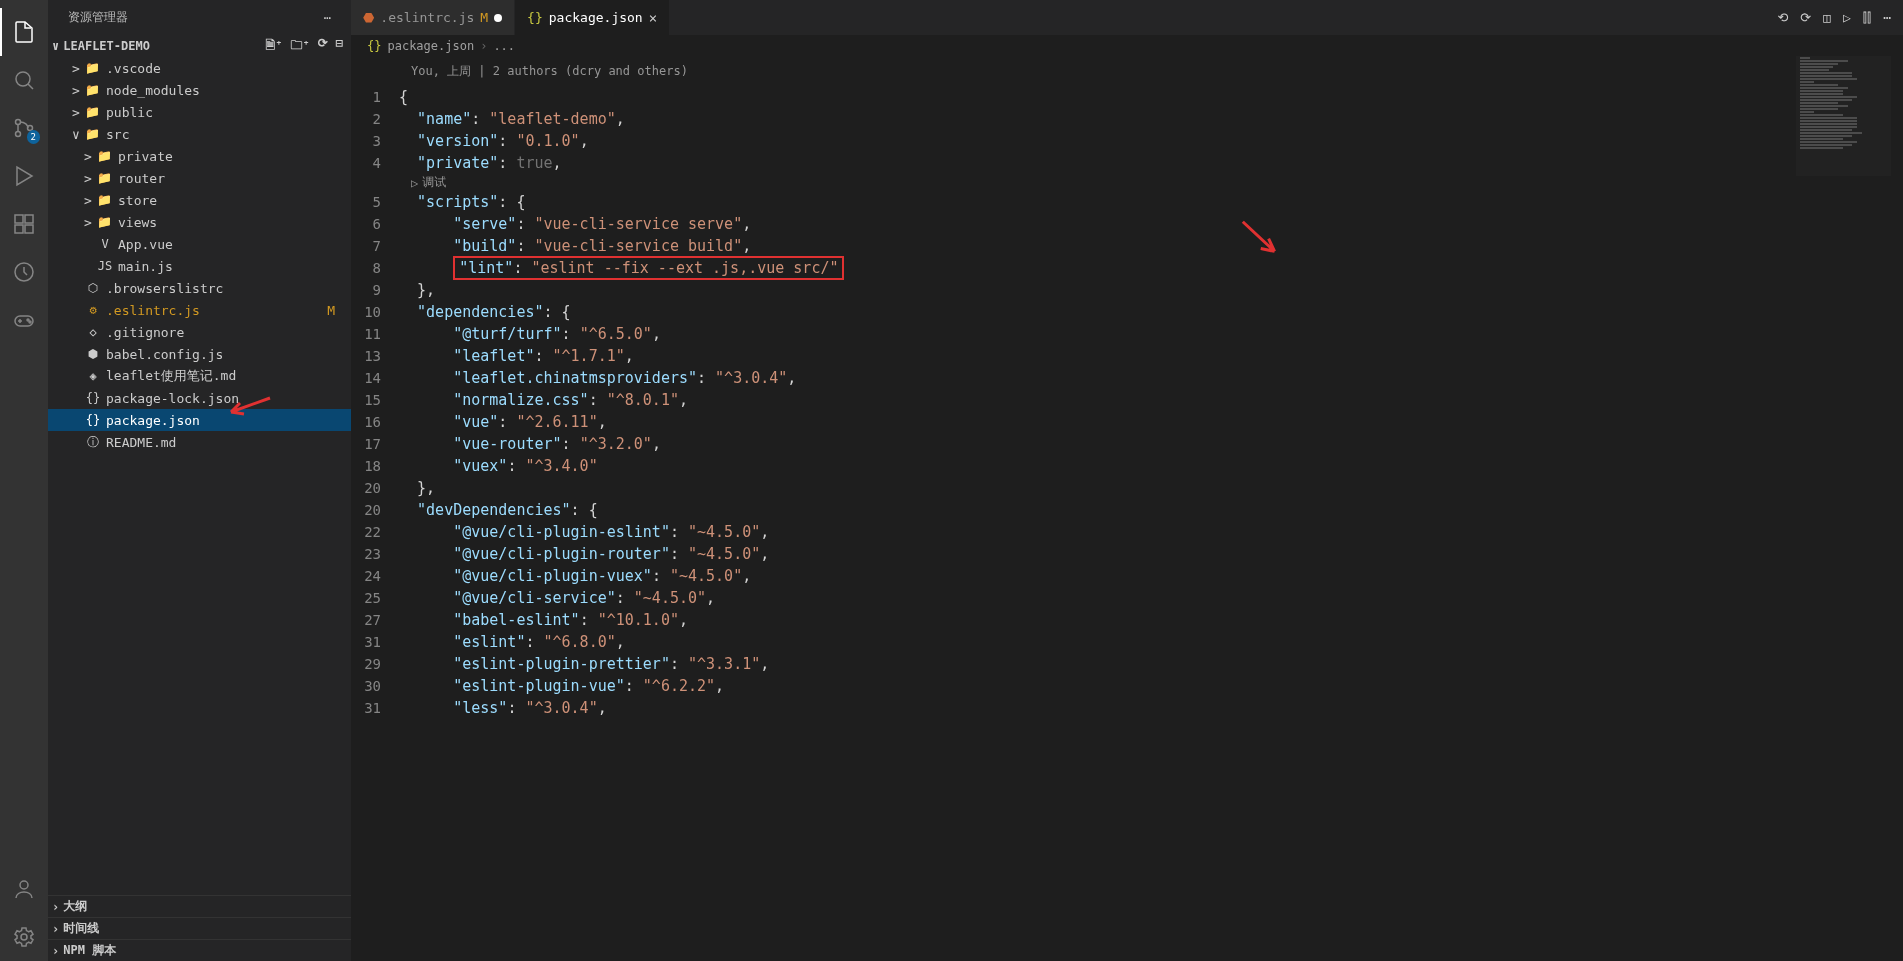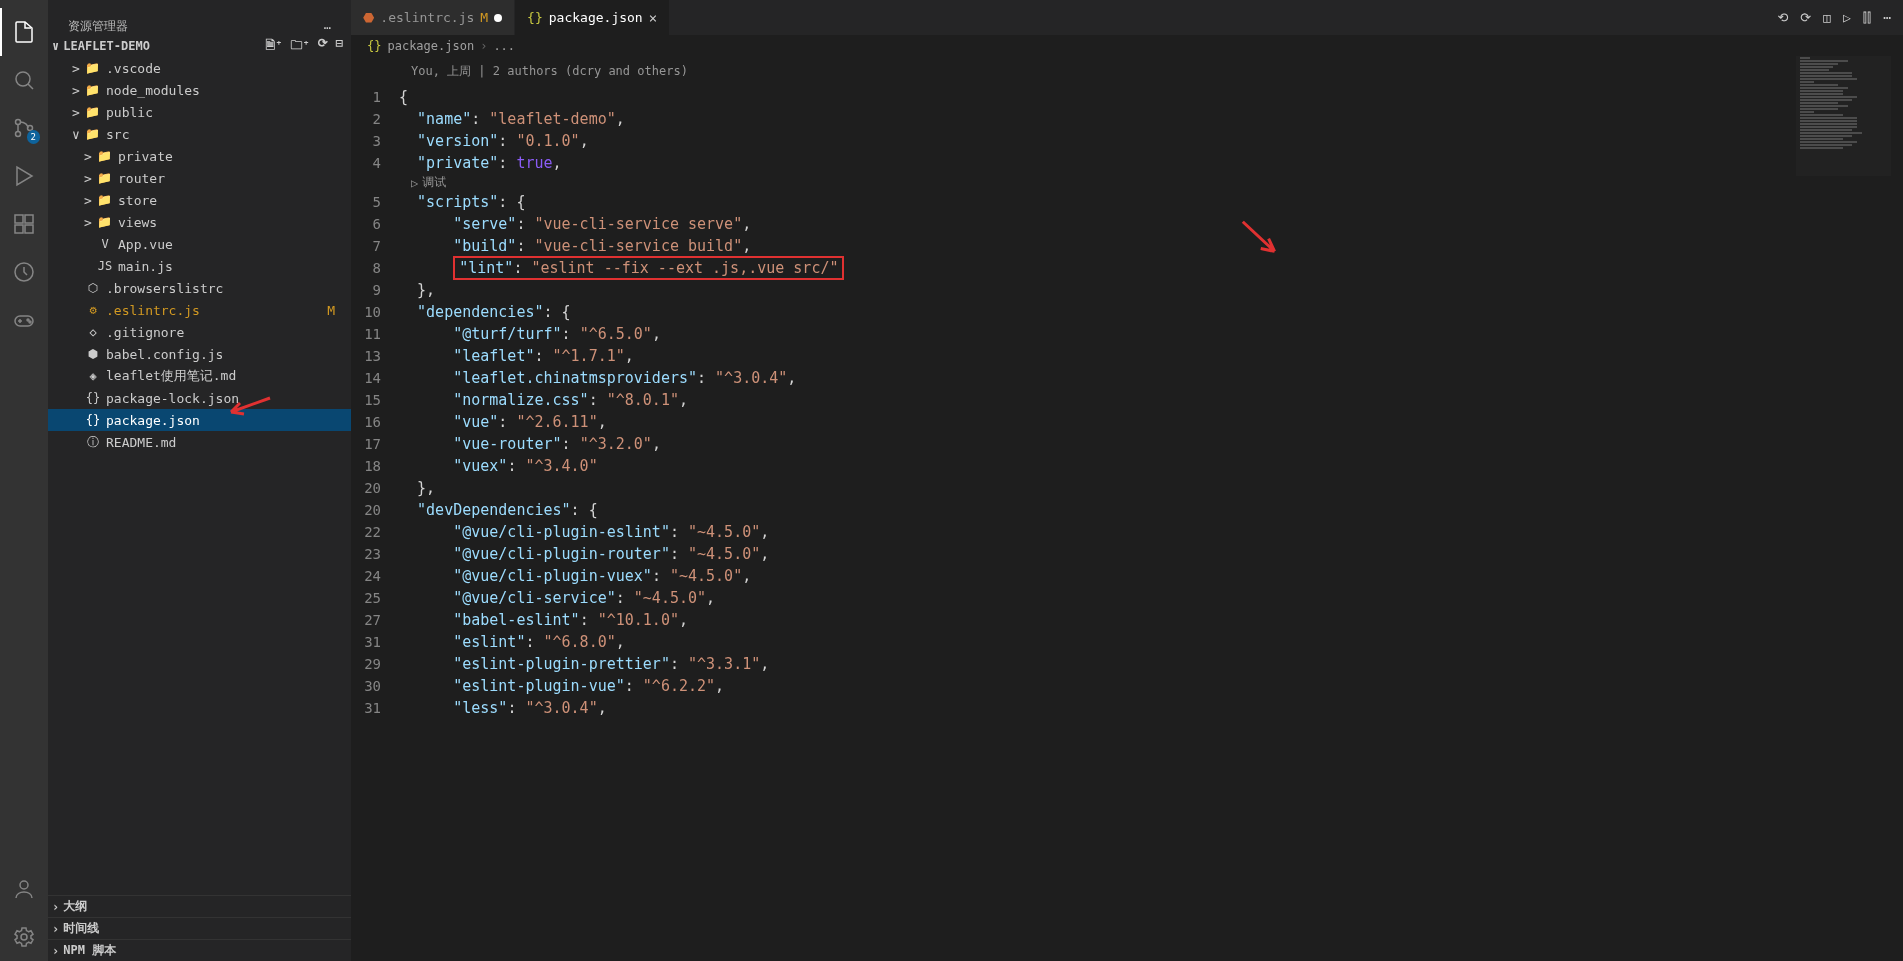--- a/index.html
+++ b/index.html
@@ -9,21 +9,21 @@
 .activity-bar { width:48px; background:#333; display:flex; flex-direction:column; align-items:center; padding-top:8px; }
 .activity-bar .act { width:48px; height:48px; display:flex; align-items:center; justify-content:center; color:#858585; cursor:pointer; position:relative;}
 .activity-bar .act.active { color:#fff; }
 .activity-bar .act.active::before { content:""; position:absolute; left:0; top:0; bottom:0; width:2px; background:#fff;}
 .activity-bar svg { width:24px; height:24px; }
 .activity-bar .badge { position:absolute; bottom:8px; right:8px; background:#0e639c; color:#fff; font-size:9px; border-radius:8px; padding:0 4px; line-height:14px;}
 .activity-bar .spacer { flex:1; }
 
 
 .sidebar { width:303px; background:#252526; display:flex; flex-direction:column; }
-.side-header { height:35px; display:flex; align-items:flex-end; padding:0 20px; color:#bbbbbb; font-size:12px; justify-content:space-between;}
+.side-header { height:35px; display:flex; align-items:center; padding:0 20px; color:#bbbbbb; font-size:12px; justify-content:space-between;}
 .side-header .actions { display:flex; gap:14px; color:#ccc;}
 .side-header .actions span { cursor:pointer; }
 .explorer-root { height:22px; display:flex; align-items:center; padding-left:4px; font-weight:700; color:#ccc; font-size:12px; }
 .explorer-root .chev { margin-right:4px; }
 .explorer-root .acts { margin-left:auto; display:flex; gap:8px; padding-right:8px; color:#ccc;}
 .explorer-root .acts span { cursor:pointer;}
 .tree { flex:1; overflow:auto; }
 .tree .row { height:22px; display:flex; align-items:center; padding-left:8px; cursor:pointer; color:#ccc; white-space:nowrap;}
 .tree .row.selected { background:#094771; color:#fff;}
 .tree .row .indent { width:12px; display:inline-block;}
@@ -46,21 +46,21 @@
 .breadcrumb { height:22px; display:flex; align-items:center; padding-left:16px; color:#a0a0a0; font-size:12px; gap:6px;}
 .breadcrumb .sep { color:#666;}
 .codelens { padding-left:60px; color:#969696; font-size:12px; margin:6px 0;}
 .editor-scroll { flex:1; overflow:auto; position:relative; font-family:Consolas,monospace;}
 .code-line { display:flex; height:22px; align-items:center; white-space:pre;}
 .code-line .gutter { width:48px; text-align:right; color:#858585; padding-right:18px; font-size:14px;}
 .code-line .content { font-size:15px;}
 .tok-prop { color:#9cdcfe;}
 .tok-str { color:#ce9178;}
 .tok-punc { color:#d4d4d4;}
-.tok-kw { color:#8b5cf6;}
+.tok-kw { color:#737373;}
 .code-line.boxed .content span.box { border:2px solid #e03131; padding:1px 4px;}
 .debug-codelens { padding-left:60px; color:#969696; font-size:12px; display:flex; align-items:center; gap:4px;}
 .debug-codelens .tri { color:#969696;}
 .minimap { position:absolute; top:56px; right:12px; width:95px; height:120px; background:#232323; opacity:0.85;}
 .minimap .ml { height:2px; margin:1px 4px; background:#555;}
 .red-arrow { position:absolute; color:#e03131; font-size:28px; transform: scaleX(-1) rotate(-20deg);}
 </style>
 </head>
 <body>
 

